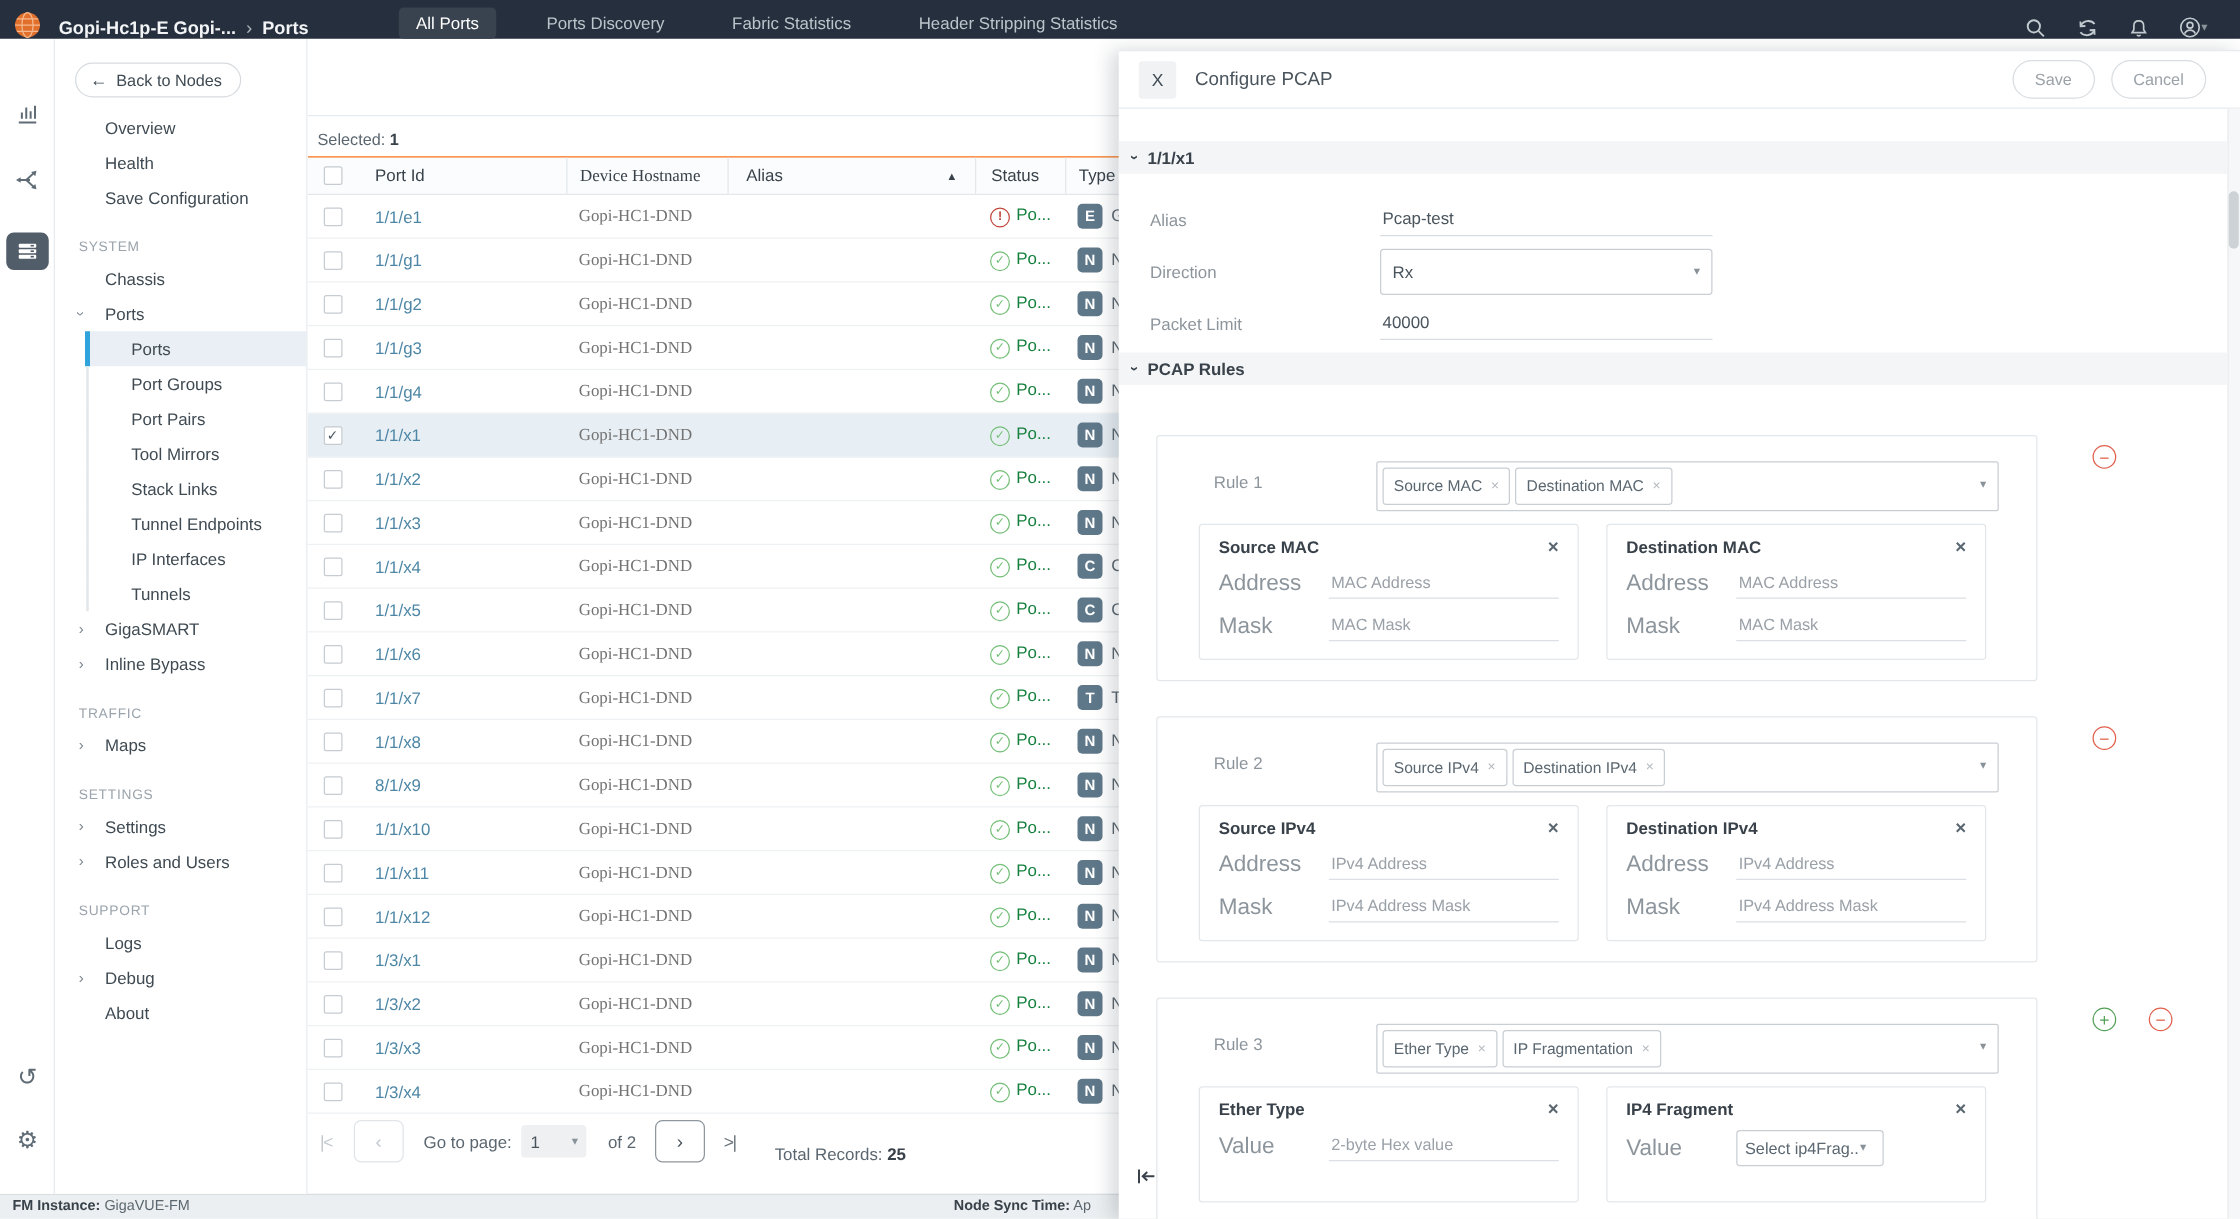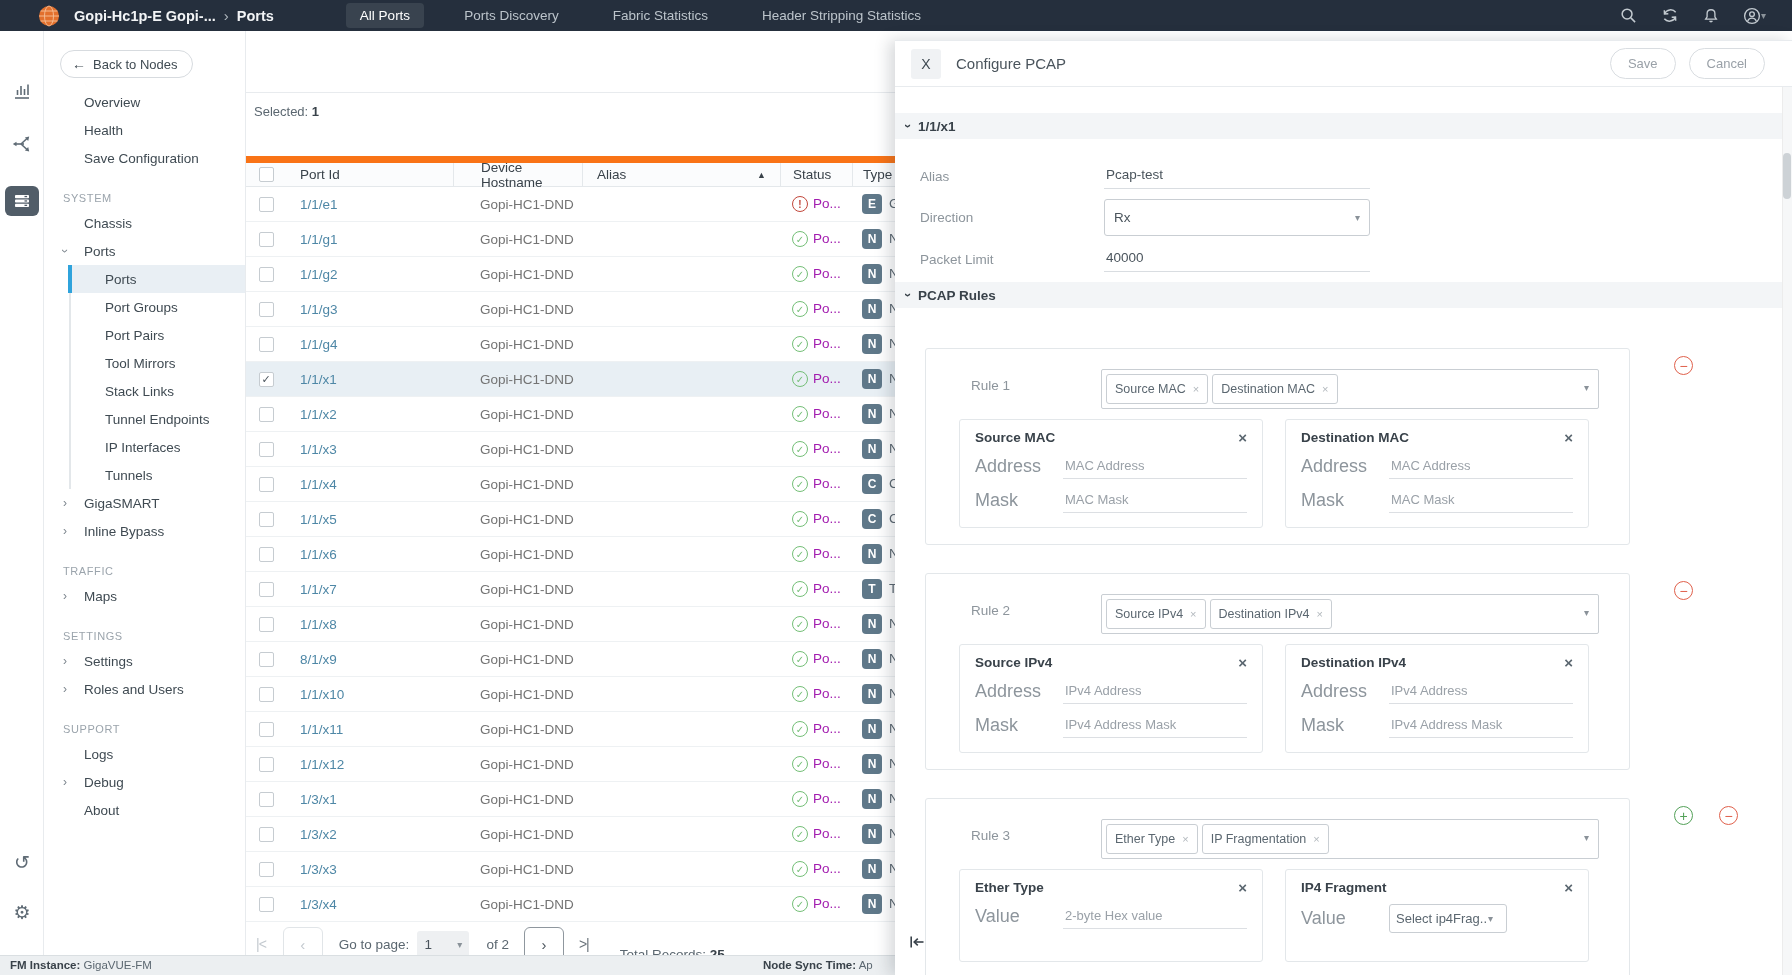--- a/index.html
+++ b/index.html
@@ -1,20 +1,20 @@
 <!DOCTYPE html>
 <html><head>
 <meta charset="utf-8">
 <style>
   *{margin:0;padding:0;box-sizing:border-box;}
   html,body{width:1792px;height:975px;overflow:hidden;background:#fff;
     font-family:"Liberation Sans","DejaVu Sans",sans-serif;color:#4a545c;}
   
   #topbar{position:absolute;left:0;top:0;width:1792px;height:31px;background:#252f3d;
-    display:flex;align-items:center;z-index:40;padding-left:27px;}
+    display:flex;align-items:flex-end;z-index:40;}
   .logo{width:22px;height:22px;margin:0 14px 0 11px;flex:0 0 auto;}
   .crumb{display:flex;align-items:center;gap:8px;font-size:14.5px;color:#f2f4f6;font-weight:bold;white-space:nowrap;}
   .crumb .sep{color:#aeb6bd;font-weight:normal;font-size:15px;}
   #header-tabs{display:flex;align-items:center;gap:26px;margin-left:72px;}
   .tab{font-size:13.5px;color:#bcc4cb;padding:5px 14px;border-radius:4px;cursor:pointer;white-space:nowrap;}
   .tab.active{background:#39434f;color:#fff;}
   .top-icons{margin-left:auto;display:flex;align-items:center;gap:24px;margin-right:26px;}
   .tico{display:flex;align-items:center;color:#c3cad0;}
   .tico svg{display:block;}
   .caret{color:#8a9299;font-size:10px;}
@@ -36,41 +36,41 @@
   .sb-item.sub::before{content:'';position:absolute;left:25px;top:0;bottom:0;width:2px;background:#e3e7ea;}
   .sb-item.active{background:linear-gradient(to right,transparent 28px,#e9eff4 28px);}
   .sb-item.active::before{width:4px;left:24px;background:#2fa3dc;}
   .sb-section{height:22px;margin-top:15px;padding-left:19px;font-size:11px;letter-spacing:.6px;color:#9ba4ac;display:flex;align-items:center;}
   
   #content{position:absolute;left:246px;top:31px;width:651px;bottom:20px;background:#fff;overflow:hidden;z-index:10;}
   .toolbar-strip{height:62px;border-bottom:1px solid #e8ebee;}
   .selected-line{padding:11px 0 6px 8px;font-size:13px;color:#5b6770;}
   .selected-line b{color:#39424a;}
   .thead{display:flex;width:726px;height:31px;align-items:flex-end;background:#fbfcfd;
-    border-top:7px solid #f97316;border-bottom:1px solid #e4e8eb;font-size:13.5px;color:#39424a;margin-top:31px;}
+    border-top:1px solid #f97316;border-bottom:1px solid #e4e8eb;font-size:13.5px;color:#39424a;}
   .th{display:flex;align-items:center;height:100%;}
   .th.bl{border-left:1px solid #e4e8eb;}
   .c-cb{width:40px;flex:0 0 40px;display:flex;justify-content:center;}
   .c-pid{width:167px;flex:0 0 167px;padding-left:14px;}
-  .c-host{width:129px;flex:0 0 129px;padding-left:27px;}
+  .c-host{width:129px;flex:0 0 129px;padding-left:10px;font-family:Liberation Serif, serif;}
   .c-alias{width:198px;flex:0 0 198px;padding-left:14px;}
   .c-status{width:72px;flex:0 0 72px;padding-left:12px;}
   .c-type{width:120px;flex:0 0 120px;padding-left:10px;}
   .sortwrap{margin-left:auto;padding-right:14px;font-size:9px;color:#39424a;}
   .cb{width:15px;height:15px;border:1.5px solid #c6ccd1;border-radius:2px;background:#fff;display:flex;
     align-items:center;justify-content:center;font-size:11px;color:#4a545c;cursor:pointer;}
   .trow{display:flex;width:726px;height:35px;align-items:center;border-bottom:1px solid #eef1f3;font-size:13.5px;}
   .trow.selected{background:#e8eff4;}
   .plink{color:#4e87a6;cursor:pointer;text-decoration:none;}
   .hostcell{color:#737373;}
   .sic{width:16px;height:16px;border-radius:50%;display:inline-flex;align-items:center;justify-content:center;
     font-size:10px;flex:0 0 auto;}
   .sic.ok{border:1.5px solid #74bf77;color:#74bf77;}
   .sic.error{border:1.5px solid #c2473b;color:#c2473b;font-weight:bold;}
-  .stxt{margin-left:5px;color:#a21caf;}
+  .stxt{margin-left:5px;color:#15803d;}
   .badge{width:20px;height:20px;border-radius:4px;background:#5f7889;color:#fff;font-size:12px;font-weight:bold;
     display:inline-flex;align-items:center;justify-content:center;flex:0 0 auto;}
   .ttxt{margin-left:7px;color:#5b6770;}
   
   .pager{display:flex;align-items:center;height:42px;margin-top:1px;font-size:13.5px;color:#5b6770;}
   .pg-first,.pg-last{font-size:14px;letter-spacing:-1px;}
   .pg-first{color:#c3c9cf;margin-left:10px;cursor:default;}
   .pg-box{width:40px;height:34px;border:1px solid #e1e5e8;border-radius:6px;display:flex;align-items:center;
     justify-content:center;margin-left:17px;color:#c3c9cf;font-size:15px;cursor:default;}
   .pg-label{margin-left:16px;}

